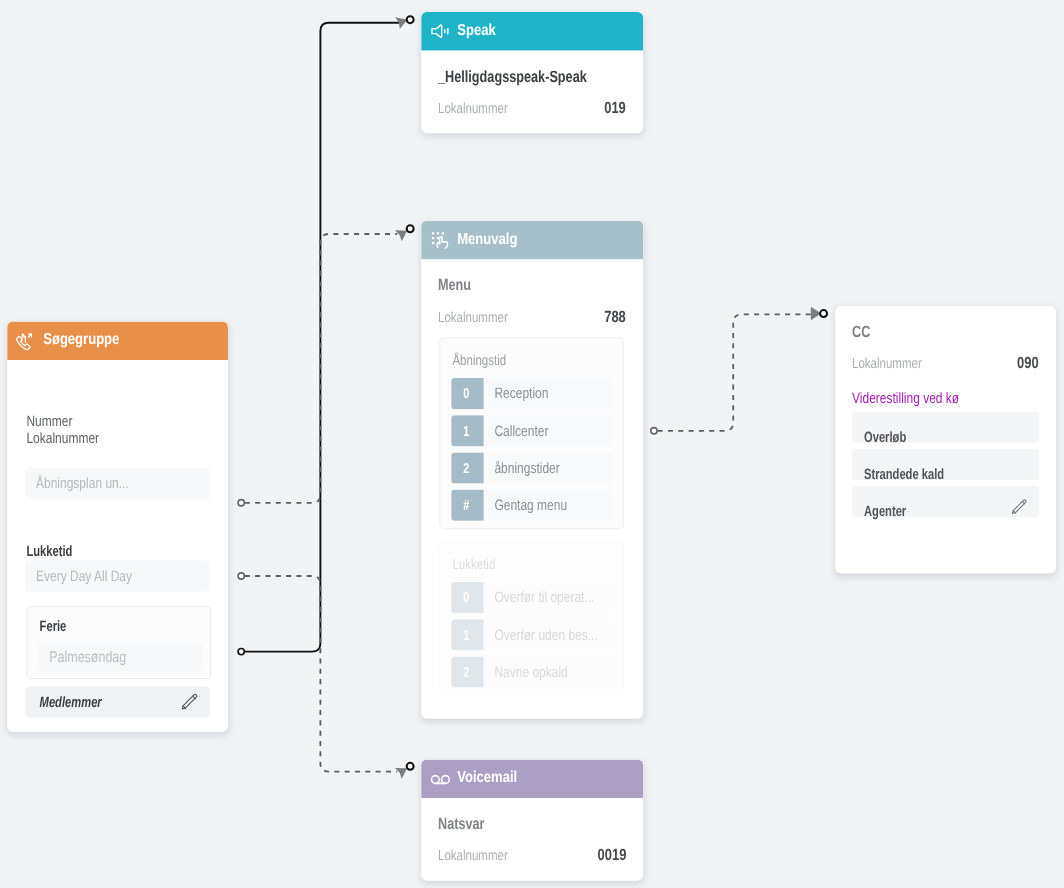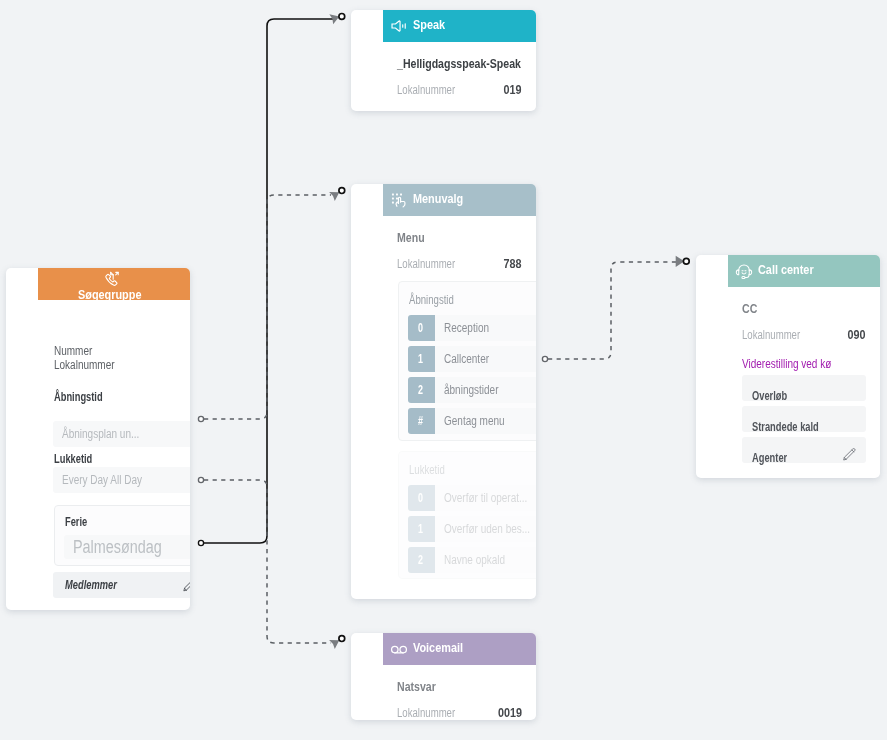--- a/index.html
+++ b/index.html
@@ -5,53 +5,53 @@
   *{box-sizing:border-box;}
   html,body{margin:0;padding:0;}
   body{width:887px;height:740px;background:#f1f3f5;font-family:"Liberation Sans",sans-serif;overflow:hidden;position:relative;}
   
   .nw{display:inline-block;transform:scaleX(.80);transform-origin:left center;white-space:nowrap;}
   .nwb{display:inline-block;transform:scaleX(.745);transform-origin:left center;white-space:nowrap;}
   .title .nwb{transform:scaleX(.783);}
   .card-head .nwb{transform:scaleX(.825);}
   .nwr{display:inline-block;transform:scaleX(.80);transform-origin:right center;white-space:nowrap;}
   #wires{position:absolute;left:0;top:0;width:887px;height:740px;}
-  .card{position:absolute;background:#fff;border-radius:5px;box-shadow:0 2px 6px rgba(100,115,130,.22);overflow:hidden;padding-left:32px;}
+  .card{position:absolute;background:#fff;border-radius:5px;box-shadow:0 2px 6px rgba(100,115,130,.22);overflow:hidden;}
   .card-head{height:32px;display:flex;align-items:center;padding:0 8px;color:#fff;font-weight:bold;font-size:13.2px;}
   .card-head svg{display:block;}
   .card-head .hicon{display:flex;width:18px;justify-content:center;margin-left:-1px;}
   .card-head > span:last-child{margin-left:5px;position:relative;top:-1.5px;}
   .card-body{padding:14px 14px 0;position:relative;}
   .title{font-size:13.5px;font-weight:bold;color:#808489;height:14px;margin-bottom:12px;}
   #card-speak .title{color:#3c4044;}
   .row{display:flex;justify-content:space-between;align-items:baseline;font-size:12px;}
   .row .k{color:#aaaeb3;}
   .row .v{color:#45484c;font-weight:bold;font-size:13.5px;}
 
   
   #card-sogegruppe{left:6px;top:268px;width:184px;height:342px;}
   #card-speak{left:351px;top:10px;width:185px;height:101px;}
   #card-menuvalg{left:351px;top:184px;width:185px;height:415px;}
   #card-callcenter{left:696px;top:255px;width:184px;height:223px;}
-  #card-voicemail{left:351px;top:633px;width:185px;height:87px;}
+  #card-voicemail{left:351px;top:633px;width:185px;height:101px;}
 
   
   .sg-body{padding:0;position:relative;height:312px;}
   .sg-body > *{position:absolute;}
   .sg-lines{left:16px;top:45px;}
   .sg-line{font-size:12.5px;color:#5d6166;line-height:13.5px;height:13.5px;}
   .sg-lbl{font-size:12.5px;font-weight:bold;color:#3b3f44;left:16px;height:14px;}
   #sg-lbl-1{top:90px;}
   #sg-lbl-2{top:152px;}
   .sg-input{left:15px;width:154px;height:26px;background:#f7f8f9;border-radius:3px;display:flex;align-items:center;padding:0 9px;font-size:12.5px;color:#b5b9bd;}
-  #sg-in-1{top:121px;text-align:center;}
+  #sg-in-1{top:90px;text-align:center;}
   #sg-in-2{top:167px;}
   .sg-ferie{left:16px;top:205px;width:154px;border:1px solid #ebedef;border-radius:4px;background:#fcfcfd;padding:0;height:61px;}
   .sg-ferie-lbl{font-size:12.5px;font-weight:bold;color:#3b3f44;position:absolute;left:10px;top:9px;}
-  .sg-ferie-val{font-size:18px;color:#bcc0c4;background:#f7f8f9;border-radius:3px;position:absolute;left:9px;top:29px;width:137px;height:24px;display:flex;align-items:center;padding:0 9px;}
+  .sg-ferie-val{font-size:13px;color:#bcc0c4;background:#f7f8f9;border-radius:3px;position:absolute;left:9px;top:29px;width:137px;height:24px;display:flex;align-items:center;padding:0 9px;}
   .sg-members{left:15px;top:272px;width:154px;height:26px;background:#f0f2f4;border-radius:3px;display:flex;align-items:center;justify-content:space-between;padding:0 9px 0 12px;}
   .sg-members-lbl{font-size:12.5px;font-weight:bold;color:#3b3f44;font-style:italic;}
   .pencil{display:flex;}
 
   
   .mgroup{position:absolute;left:15px;width:154px;border:1px solid #eff1f2;border-radius:4px;background:#fcfcfd;}
   #mgroup-1{top:65px;height:160px;}
   #mgroup-2{top:235px;height:128px;opacity:.34;}
   .mgroup-lbl{font-size:12px;color:#9aa0a6;position:absolute;left:10px;top:11px;height:13px;}
   .mitems{position:absolute;left:9px;top:33px;right:9px;}
@@ -97,21 +97,21 @@
       <path d="M548 359 H604 Q611 359 611 352 V269 Q611 262 618 262 H676" fill="none" stroke="#5b5f64" stroke-width="1.5" stroke-linecap="butt" stroke-linejoin="round" stroke-dasharray="4.2 4.4"></path>
       <circle cx="545" cy="359" r="2.6" fill="#fff" stroke="#63666b" stroke-width="1.35"></circle>
       <g transform="translate(684.3,261.3) rotate(0)">
         <path d="M0 0 L-8.6 -5.6 L-8.6 5.6 Z" fill="#7a7d81"></path>
       </g>
       <circle cx="686.3" cy="261.3" r="2.9" fill="#fff" stroke="#111" stroke-width="1.7"></circle>
     </g>
 </svg>
 
 <div class="card" id="card-sogegruppe">
-  <div class="card-head" style="background: rgb(232, 144, 74); flex-direction: column;">
+  <div class="card-head" style="background: rgb(232, 144, 74);">
     <span class="hicon">
       <svg width="20" height="20" viewBox="0 0 24 24" fill="none" stroke="#fff" stroke-width="1.45" stroke-linecap="round" stroke-linejoin="round">
         <path d="M3.25 7.45 A1.1 1.1 0 0 1 4.8 7.45 L7.0 9.65 A1.1 1.1 0 0 1 7.0 11.2 L5.95 12.25 A0.5 0.5 0 0 0 5.9 12.9 A13.5 13.5 0 0 0 10.1 17.1 A0.5 0.5 0 0 0 10.75 17.05 L11.8 16 A1.1 1.1 0 0 1 13.35 16 L15.55 18.2 A1.1 1.1 0 0 1 15.55 19.75 L14.15 21.15 A2.2 2.2 0 0 1 11.4 21.45 A22 22 0 0 1 1.55 11.6 A2.2 2.2 0 0 1 1.85 8.85 Z"></path>
         <path d="M10.9 13.6 V7.6"></path>
         <path d="M7.6 4.5 V7.6 h3.1"></path>
         <path d="M7.6 4.5 L10.9 7.8"></path>
         <path d="M14.4 4.5 h3.2 V7.7"></path>
         <path d="M17.6 4.5 L14.3 7.8"></path>
       </svg>
     </span>
@@ -258,35 +258,20 @@
             <div class="mlabel done">
               <span class="nw">Navne opkald</span>
             </div>
           </div>
         </div>
     </div>
   </div>
 </div>
 
 <div class="card" id="card-callcenter">
-  <div class="card-head" style="background: rgb(148, 198, 191);">
-    <span class="hicon">
-      <svg width="20" height="20" viewBox="0 0 24 24" fill="none" stroke="#fff" stroke-width="1.35" stroke-linecap="round" stroke-linejoin="round">
-        <path d="M5.0 11.6 V10.9 A7.0 7.0 0 0 1 19.0 10.9 V11.6"></path>
-        <path d="M5.0 10.5 V17.0 A3.25 3.25 0 0 1 5.0 10.5 Z"></path>
-        <path d="M19.0 10.5 V17.0 A3.25 3.25 0 0 0 19.0 10.5 Z"></path>
-        <path d="M18.6 16.8 v0.9 A2.9 2.9 0 0 1 15.7 20.6 H13.3"></path>
-        <rect x="9.2" y="19.2" width="4.2" height="2.7" rx="1.35"></rect>
-        <path d="M9.3 11.6 h1.5"></path>
-        <path d="M13.2 11.6 h1.5"></path>
-        <path d="M9.4 14.4 A3.0 3.0 0 0 0 14.6 14.4"></path>
-      </svg>
-    </span>
-    <span class="done"><span class="nwb">Call center</span></span>
-  </div>
   <div class="card-body">
     <div class="title done"><span class="nwb">CC</span></div>
     <div class="row">
       <span class="k done"><span class="nw">Lokalnummer</span></span>
       <span class="v done"><span class="nwr">090</span></span>
     </div>
     <div class="cc-seclbl done"><span class="nw">Viderestilling ved kø</span></div>
     <div class="cc-items">
         <div class="cc-item">
           <span class="cc-item-lbl done"><span class="nwb">Overløb</span></span>

